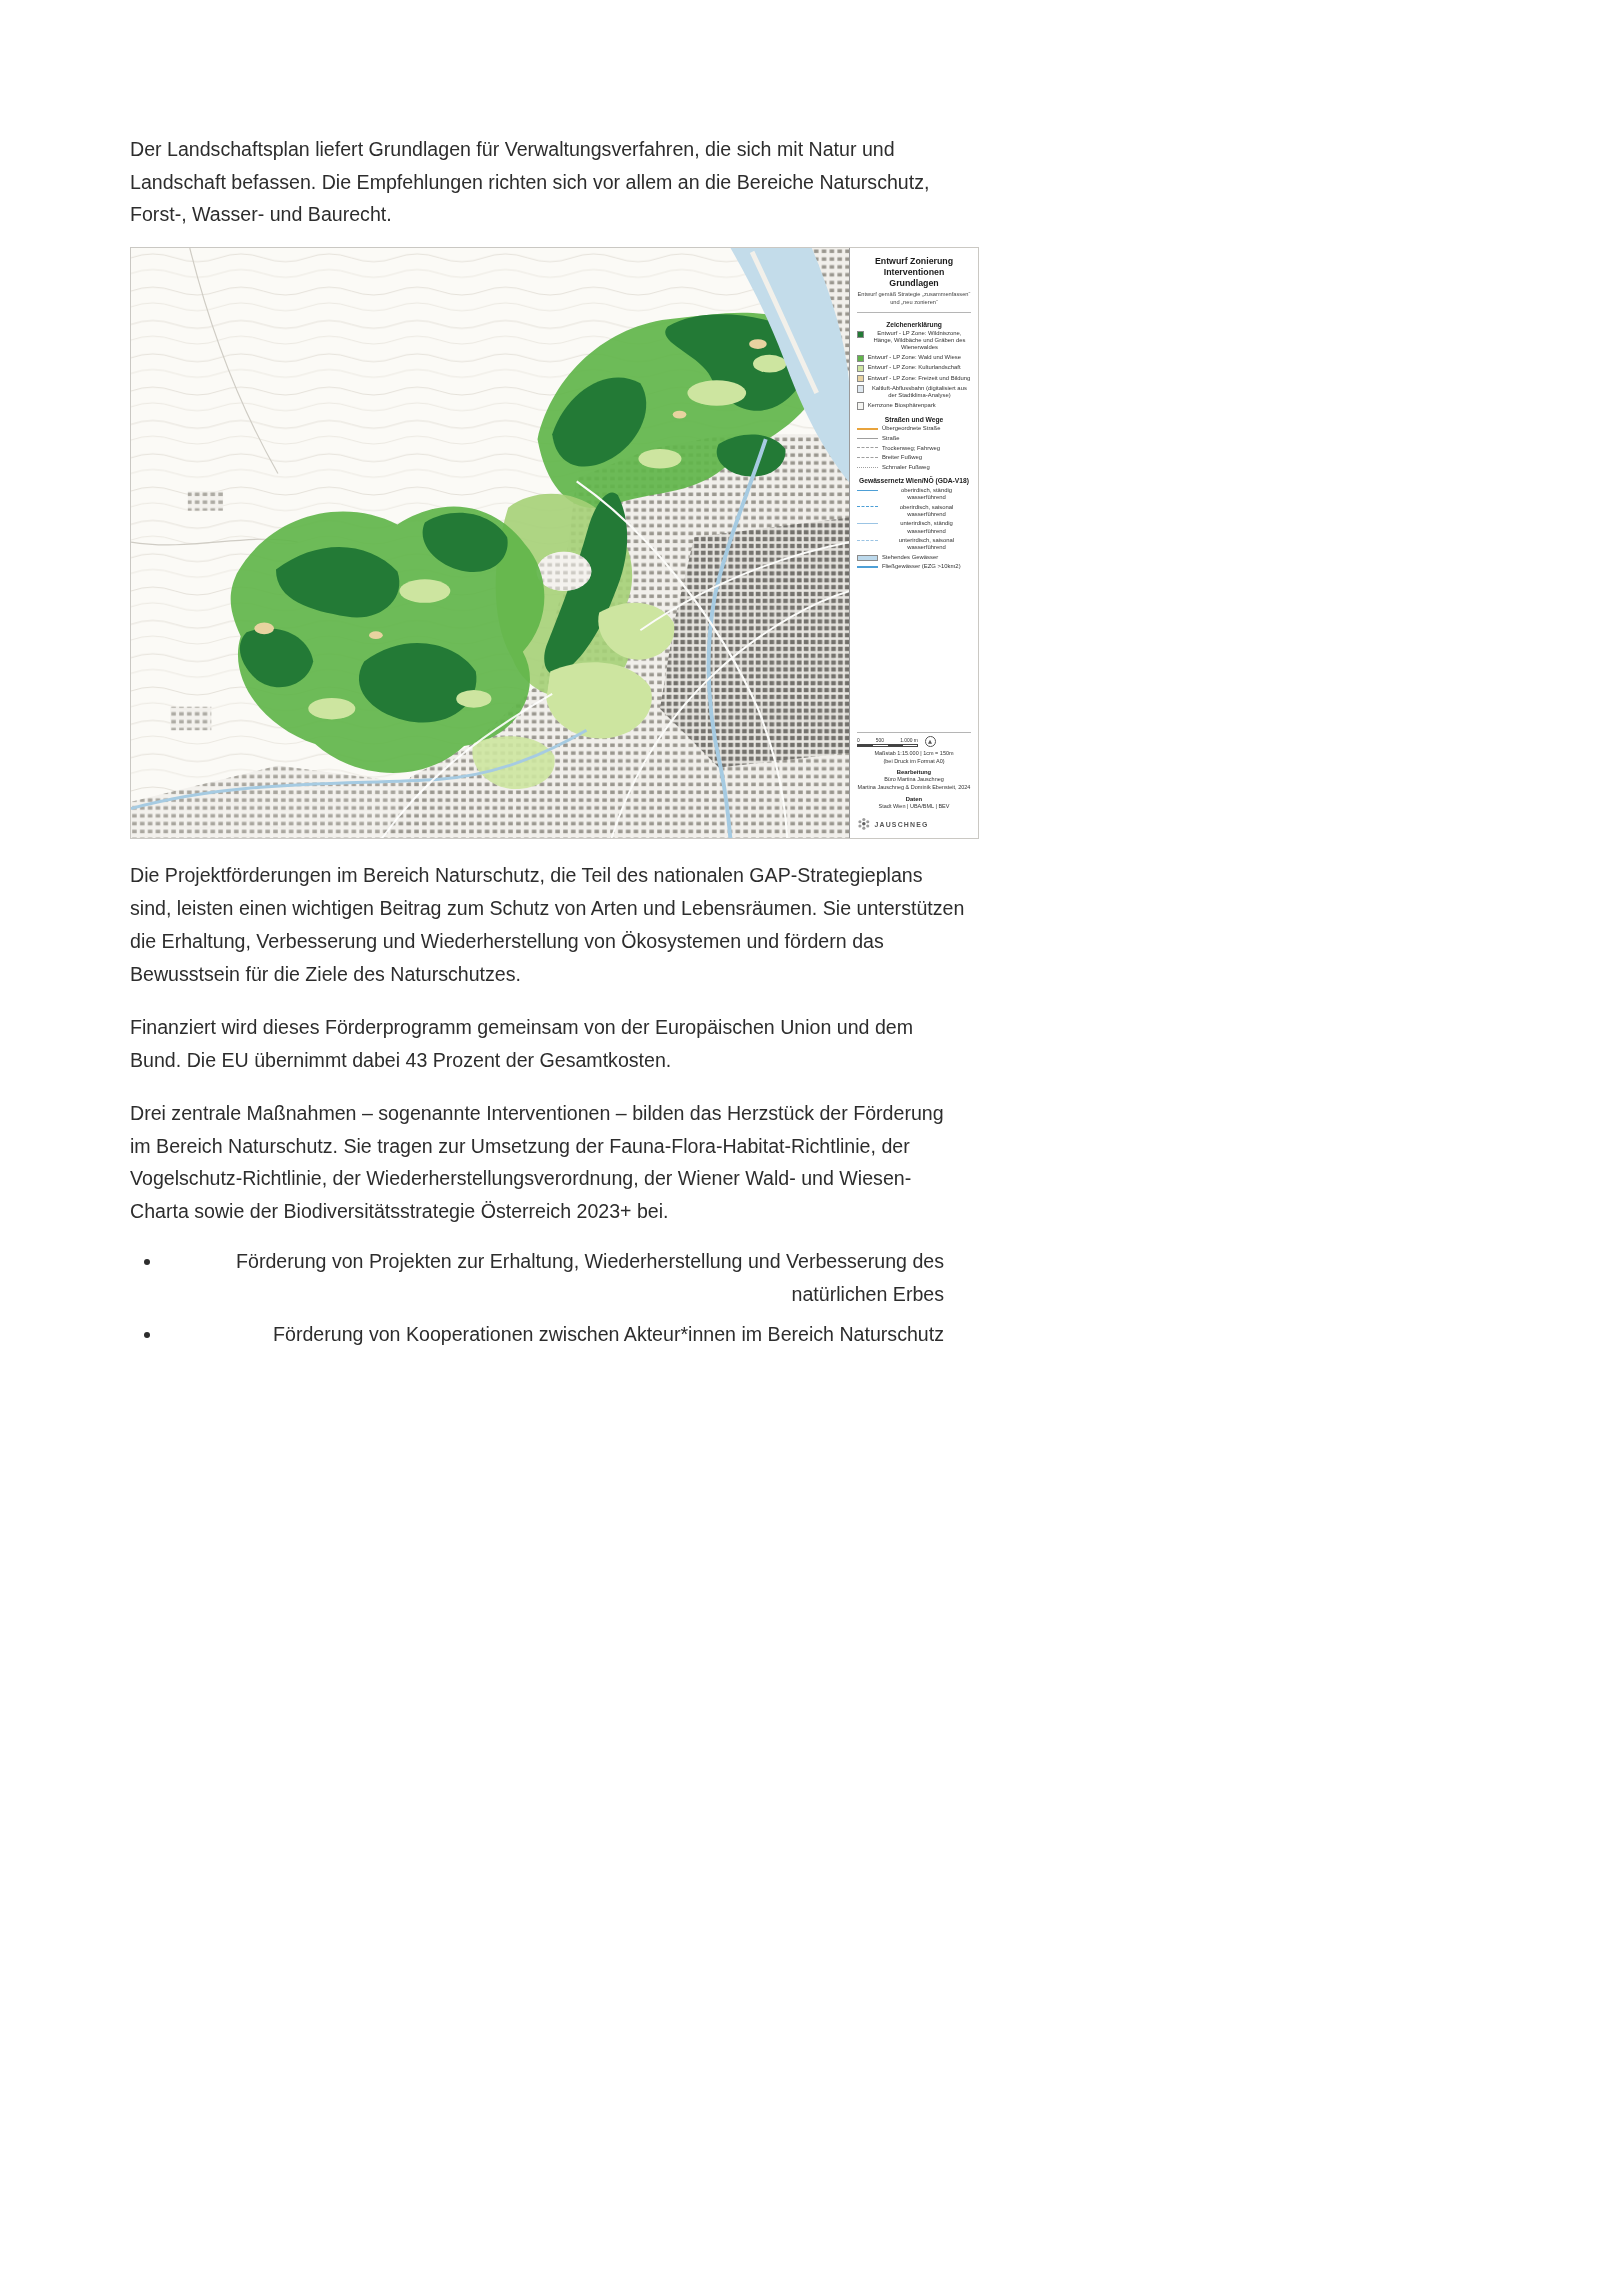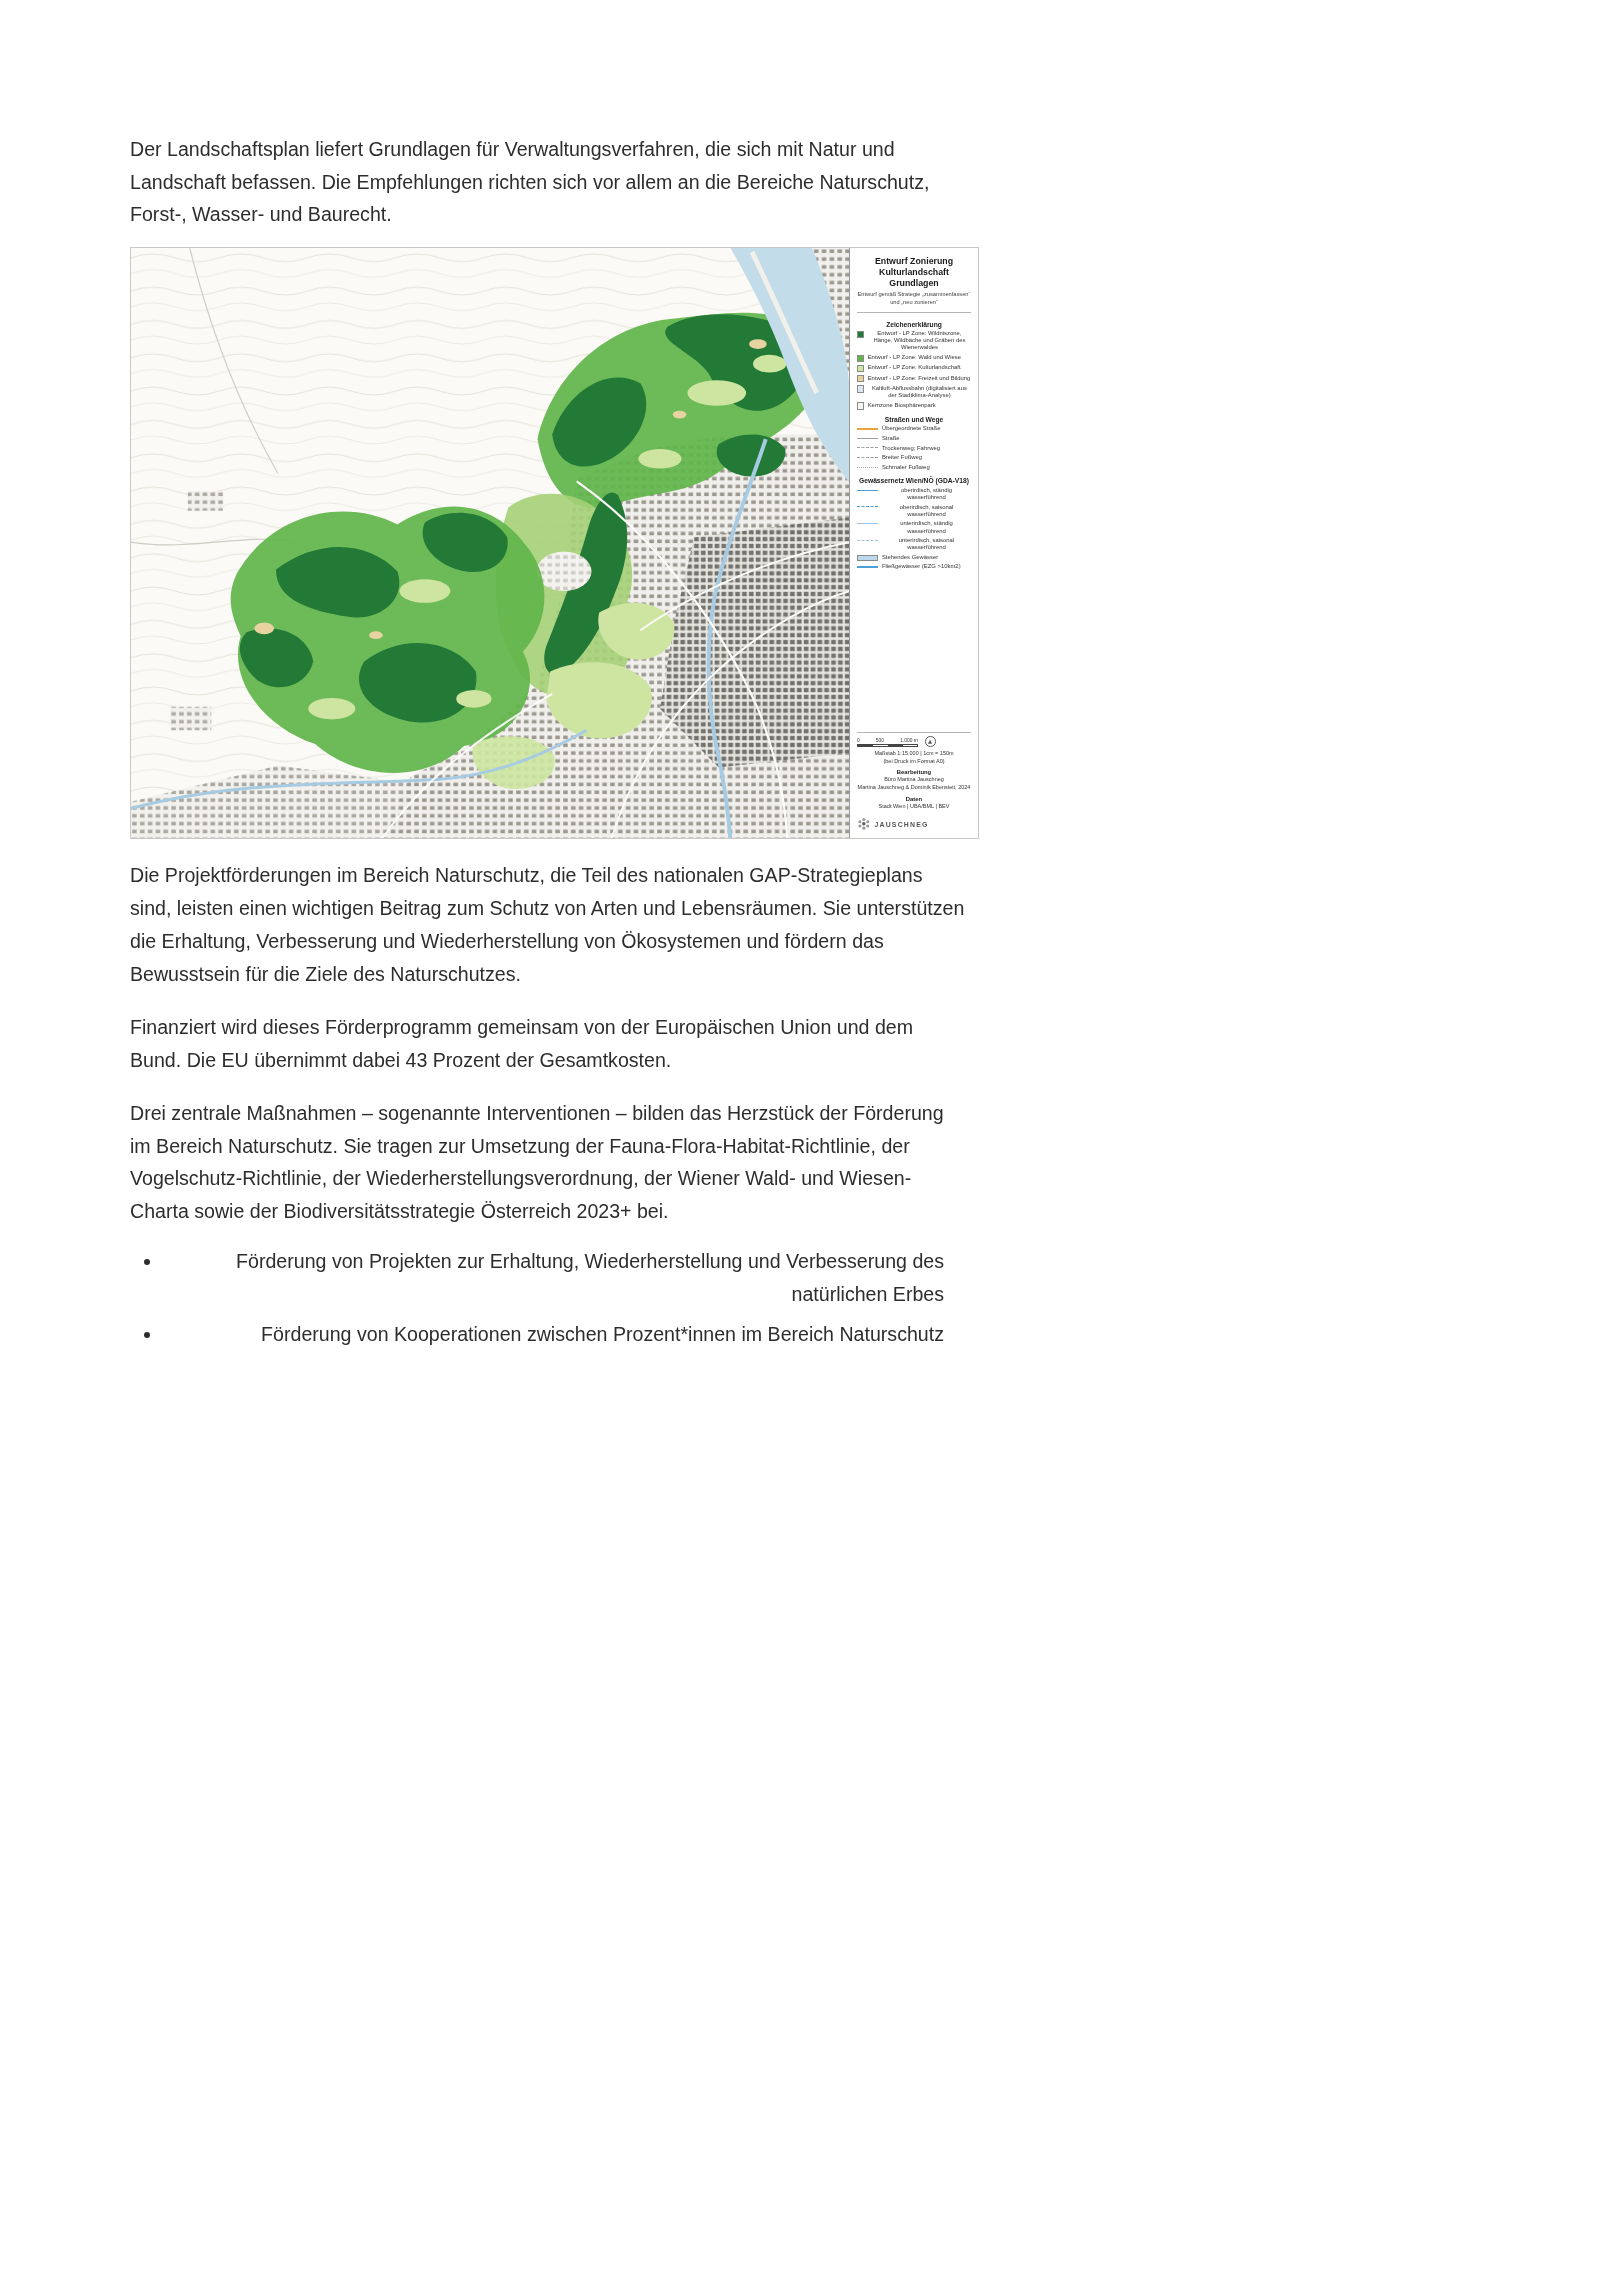--- a/index.html
+++ b/index.html
@@ -136,21 +136,21 @@
           <g>
             <path d="M255 604 C300 540 360 495 430 455" stroke="#ffffff" stroke-width="2" fill="none" opacity="0.9"></path>
             <path d="M455 238 C530 290 600 380 640 470 C660 520 668 565 670 604" stroke="#fbfbf9" stroke-width="2.2" fill="none"></path>
             <path d="M734 300 C660 315 585 345 520 390" stroke="#fbfbf9" stroke-width="2" fill="none"></path>
             <path d="M490 604 C510 540 545 480 600 430 C650 385 700 360 734 350" stroke="#fbfbf9" stroke-width="2" fill="none"></path>
           </g>
         </svg>
 
         <aside class="legend">
           <div class="lg-title">Entwurf Zonierung</div>
-          <div class="lg-title">Kulturlandschaft</div>
+          <div class="lg-title">Interventionen</div>
           <div class="lg-title">Grundlagen</div>
           <div class="lg-note">Entwurf gemäß Strategie „zusammenfassen“ und „neu zonieren“</div>
           <div class="lg-sep"></div>
 
           <div class="lg-h">Zeichenerklärung</div>
           <div>
 
               <div class="lg-item">
                 <span class="zsw" style="color: rgb(35, 122, 54);"></span>
                 <span class="lg-label">Entwurf - LP Zone: Wildniszone, Hänge, Wildbäche und Gräben des Wienerwaldes</span>
@@ -301,19 +301,19 @@
 
         <p class="para">Drei zentrale Maßnahmen – sogenannte Interventionen – bilden das Herzstück der Förderung im Bereich Naturschutz. Sie tragen zur Umsetzung der Fauna-Flora-Habitat-Richtlinie, der Vogelschutz-Richtlinie, der Wiederherstellungsverordnung, der Wiener Wald- und Wiesen-Charta sowie der Biodiversitätsstrategie Österreich 2023+ bei.</p>
 
 
     </div>
 
     <ul class="measures">
 
         <li>Förderung von Projekten zur Erhaltung, Wiederherstellung und Verbesserung des natürlichen Erbes</li>
 
-        <li>Förderung von Kooperationen zwischen Prozent*innen im Bereich Naturschutz</li>
+        <li>Förderung von Kooperationen zwischen Akteur*innen im Bereich Naturschutz</li>
 
     </ul>
 
   </div>
 </div>
 
 
 </body></html>

